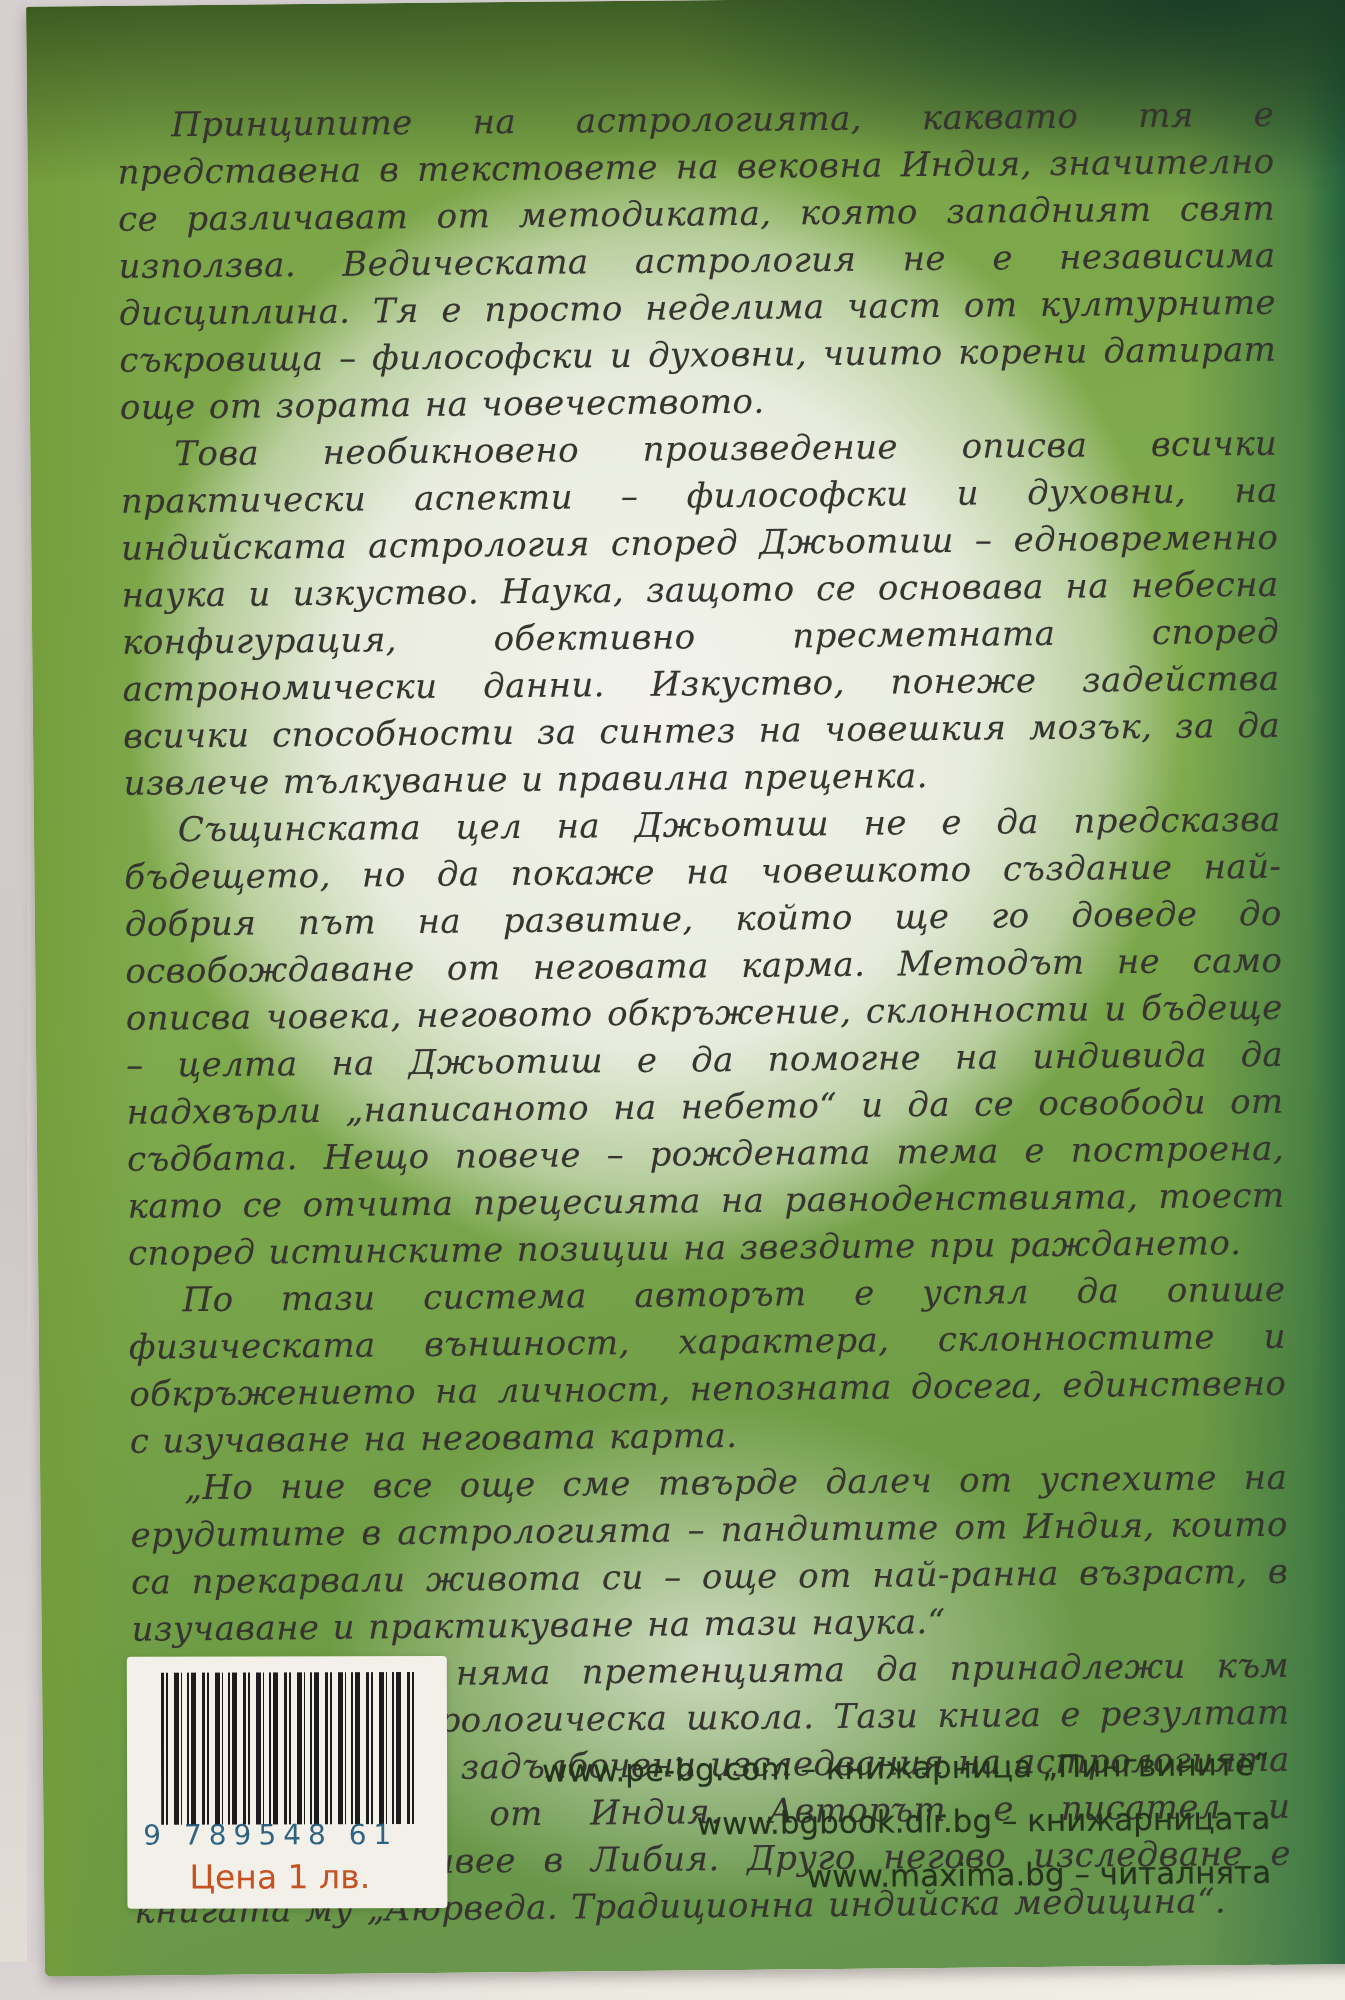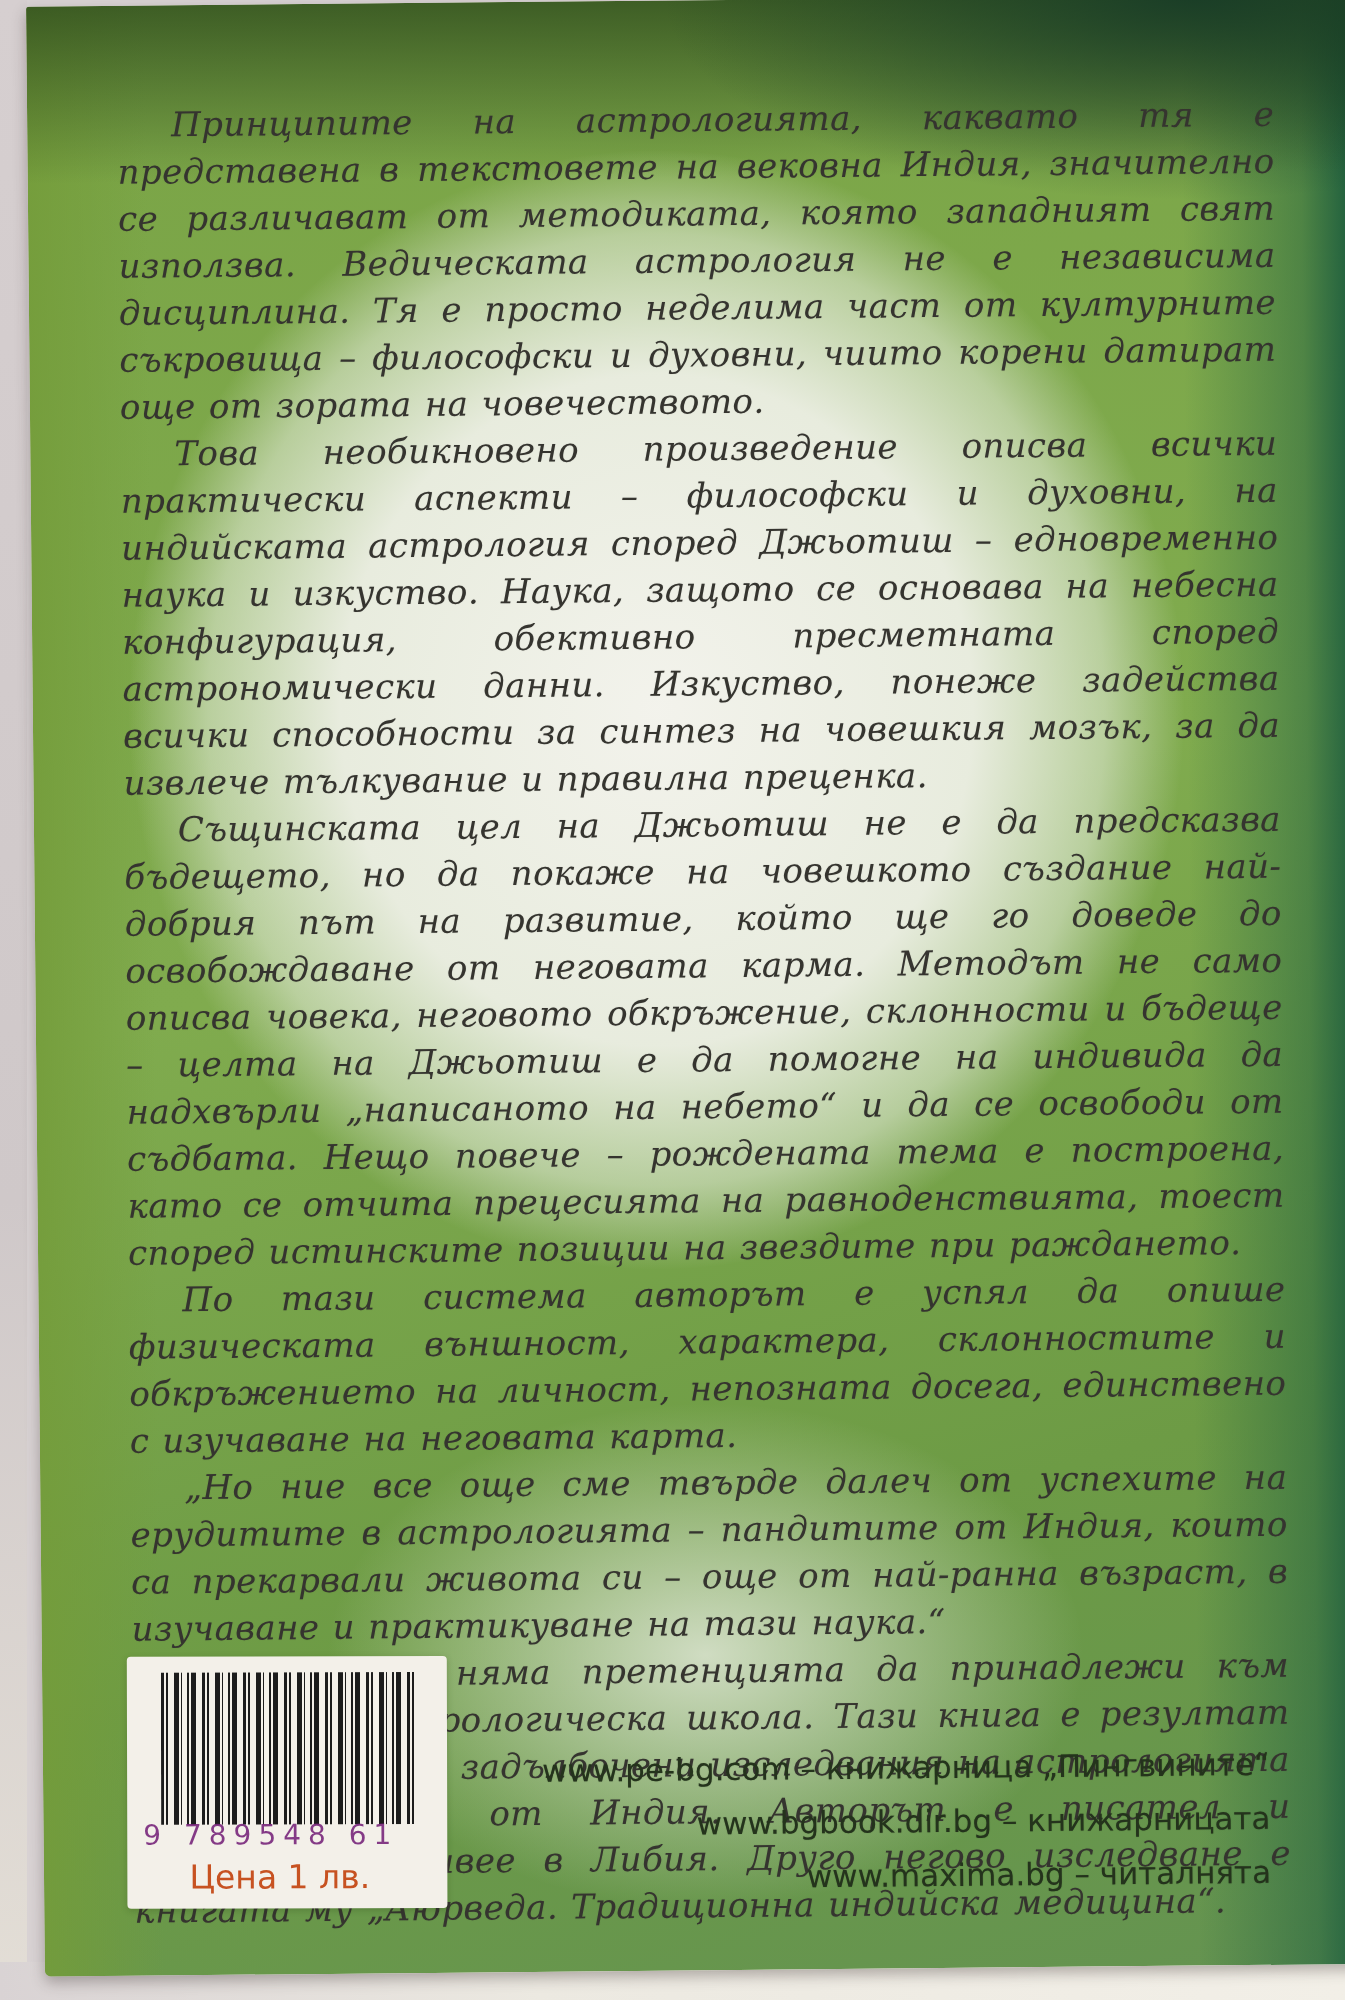--- a/index.html
+++ b/index.html
@@ -64,21 +64,21 @@
     background:repeating-linear-gradient(90deg,
       #1c1c1c 0 3px, #f3f0e9 3px 5px,
       #1c1c1c 5px 7px, #f3f0e9 7px 13px,
       #1c1c1c 13px 18px, #f3f0e9 18px 20px,
       #1c1c1c 20px 21px, #f3f0e9 21px 26px,
       #1c1c1c 26px 28px, #f3f0e9 28px 30px,
       #1c1c1c 30px 35px, #f3f0e9 35px 41px);
   }
   .digits{
     font-family:"DejaVu Sans", sans-serif;
-    font-size:28px;color:#701a75;
+    font-size:28px;color:#0c4a6e;
     letter-spacing:7px;
     margin:-6px 0 0 16px;
     white-space:nowrap;
     opacity:0.85;
   }
   .price{
     font-family:"DejaVu Sans", sans-serif;
     font-size:33px;color:#c2410c;
     margin:6px 0 8px 62px;
     opacity:0.9;

